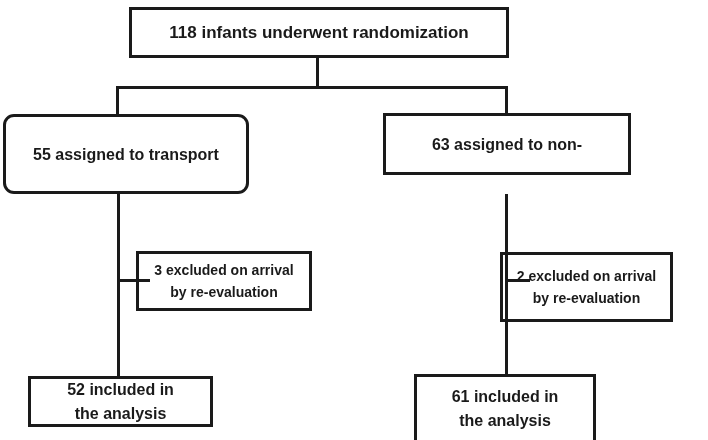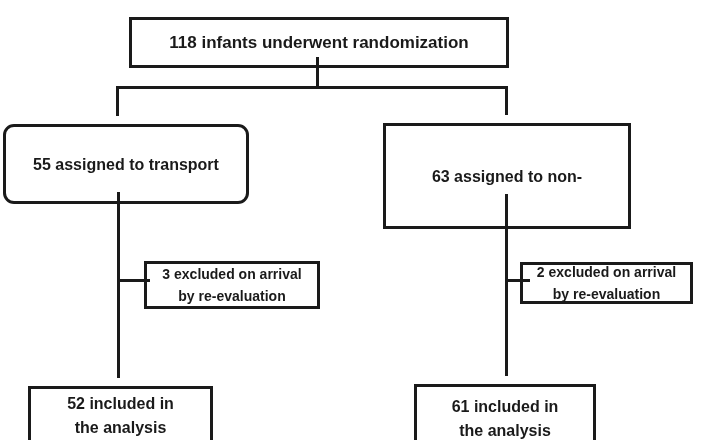--- a/index.html
+++ b/index.html
@@ -20,32 +20,31 @@
     position:absolute;
     box-sizing:border-box;
     border:3px solid var(--line);
     background:var(--bg);
     display:flex;
     flex-direction:column;
     align-items:center;
     justify-content:center;
     text-align:center;
     font-weight:bold;
-    margin-top:10px;
   }
   .ln{white-space:nowrap;}
   .cl{position:absolute;background:var(--line);}
 
   
   #b-top      {left:129px; top:7px;   width:380px; height:51px; font-size:17px; line-height:23px;}
   #b-grp-l    {left:3px;   top:114px; width:246px; height:80px; font-size:16px; line-height:25px;border-radius:11px;}
-  #b-grp-r    {left:383px; top:113px; width:248px; height:106px; font-size:16px; line-height:25px;}
-  #b-exc-l    {left:144px; top:251px; width:176px; height:48px; font-size:14px; line-height:22px;}
-  #b-exc-r    {left:520px; top:252px; width:173px; height:42px; font-size:14px; line-height:22px;}
-  #b-ana-l    {left:28px;  top:376px; width:185px; height:59px; font-size:16px; line-height:24px;}
+  #b-grp-r    {left:383px; top:113px; width:248px; height:62px; font-size:16px; line-height:25px;}
+  #b-exc-l    {left:136px; top:251px; width:176px; height:60px; font-size:14px; line-height:22px;}
+  #b-exc-r    {left:500px; top:252px; width:173px; height:70px; font-size:14px; line-height:22px;}
+  #b-ana-l    {left:28px;  top:376px; width:185px; height:51px; font-size:16px; line-height:24px;}
   #b-ana-r    {left:414px; top:374px; width:182px; height:69px; font-size:16px; line-height:24px;}
 
   
   #c-top-stem   {left:316px; top:57px;  width:3px;   height:31px;}
   #c-branch     {left:116px; top:86px;  width:392px; height:3px;}
   #c-drop-l     {left:116px; top:86px;  width:3px;   height:30px;}
   #c-drop-r     {left:505px; top:86px;  width:3px;   height:29px;}
   #c-long-l     {left:117px; top:192px; width:3px;   height:186px;}
   #c-long-r     {left:505px; top:194px; width:3px;   height:182px;}
   #c-stub-l     {left:118px; top:279px; width:32px;  height:3px;}

